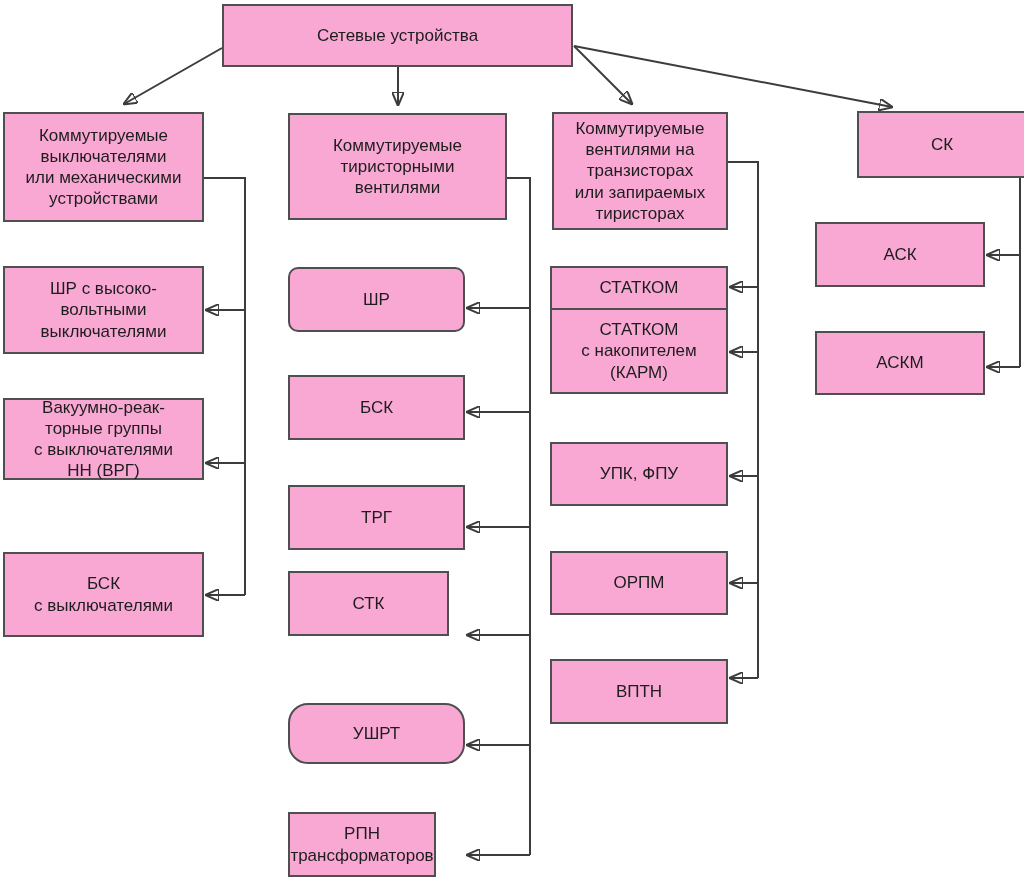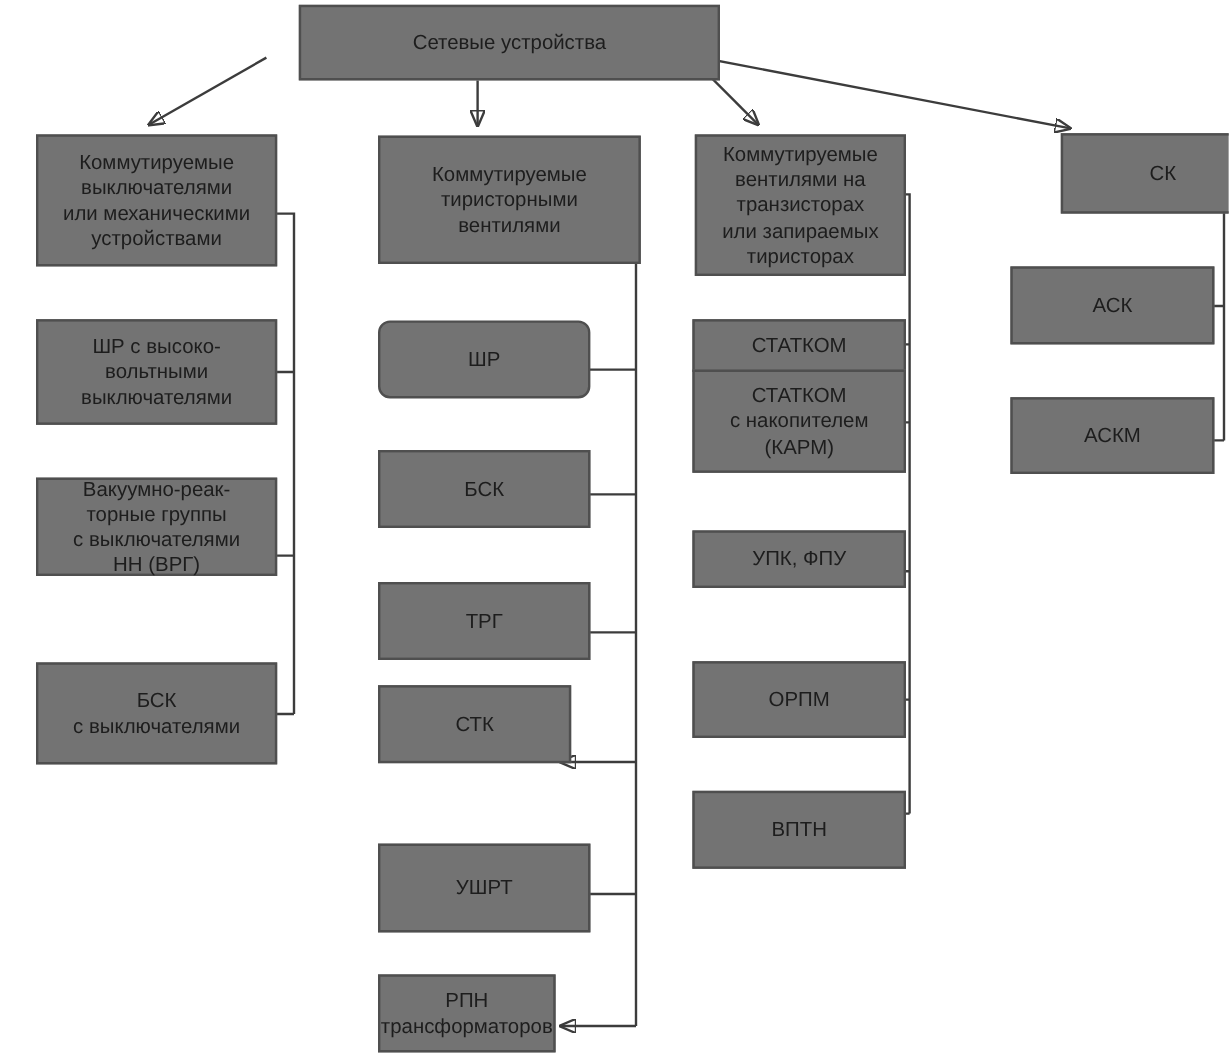--- a/index.html
+++ b/index.html
@@ -10,31 +10,30 @@
     background: #ffffff;
     font-family: "Liberation Sans", sans-serif;
     overflow: hidden;
   }
   .wires { position: absolute; left: 0; top: 0; }
   .wires path, .wires line { stroke: #3c3c3c; stroke-width: 2; fill: none; }
   .node {
     position: absolute;
     box-sizing: border-box;
     border: 2px solid #4f4f4f;
-    background: #737373;
+    background: #f9a8d4;
     display: flex;
     align-items: center;
     justify-content: center;
     text-align: center;
     white-space: pre-line;
     font-size: 17px;
     line-height: 1.25;
     color: #1d1d1d;
     padding: 2px;
-    margin-left: 27px;
   }
 </style>
 </head>
 <body>
 
 <div class="canvas">
 
   <svg class="wires" width="1024" height="882" xmlns="http://www.w3.org/2000/svg">
     <defs>
       <marker id="ah" markerUnits="userSpaceOnUse" markerWidth="14" markerHeight="12" refX="13" refY="6" orient="auto">
@@ -99,34 +98,34 @@
   <div class="node" style="left:3px; top:552px; width:201px; height:85px;">БСК
 с выключателями</div>
 
   <div class="node" style="left:288px; top:113px; width:219px; height:107px;">Коммутируемые
 тиристорными
 вентилями</div>
   <div class="node" style="left:288px; top:267px; width:177px; height:65px;border-radius:10px;">ШР</div>
   <div class="node" style="left:288px; top:375px; width:177px; height:65px;">БСК</div>
   <div class="node" style="left:288px; top:485px; width:177px; height:65px;">ТРГ</div>
   <div class="node" style="left:288px; top:571px; width:161px; height:65px;">СТК</div>
-  <div class="node" style="left:288px; top:703px; width:177px; height:74px;">УШРТ</div>
+  <div class="node" style="left:288px; top:703px; width:177px; height:61px;border-radius:20px;">УШРТ</div>
   <div class="node" style="left:288px; top:812px; width:148px; height:65px;">РПН
 трансформаторов</div>
 
   <div class="node" style="left:552px; top:112px; width:176px; height:118px;">Коммутируемые
 вентилями на
 транзисторах
 или запираемых
 тиристорах</div>
   <div class="node" style="left:550px; top:266px; width:178px; height:44px;">СТАТКОМ</div>
   <div class="node" style="left:550px; top:308px; width:178px; height:86px;">СТАТКОМ
 с накопителем
 (КАРМ)</div>
-  <div class="node" style="left:550px; top:442px; width:178px; height:48px;">УПК, ФПУ</div>
+  <div class="node" style="left:550px; top:442px; width:178px; height:64px;">УПК, ФПУ</div>
   <div class="node" style="left:550px; top:551px; width:178px; height:64px;">ОРПМ</div>
   <div class="node" style="left:550px; top:659px; width:178px; height:65px;">ВПТН</div>
 
   <div class="node" style="left:857px; top:111px; width:170px; height:67px;">СК</div>
   <div class="node" style="left:815px; top:331px; width:170px; height:64px;">АСКМ</div>
   <div class="node" style="left:815px; top:222px; width:170px; height:65px;">АСК</div>
 
 </div>
 
 </body></html>

